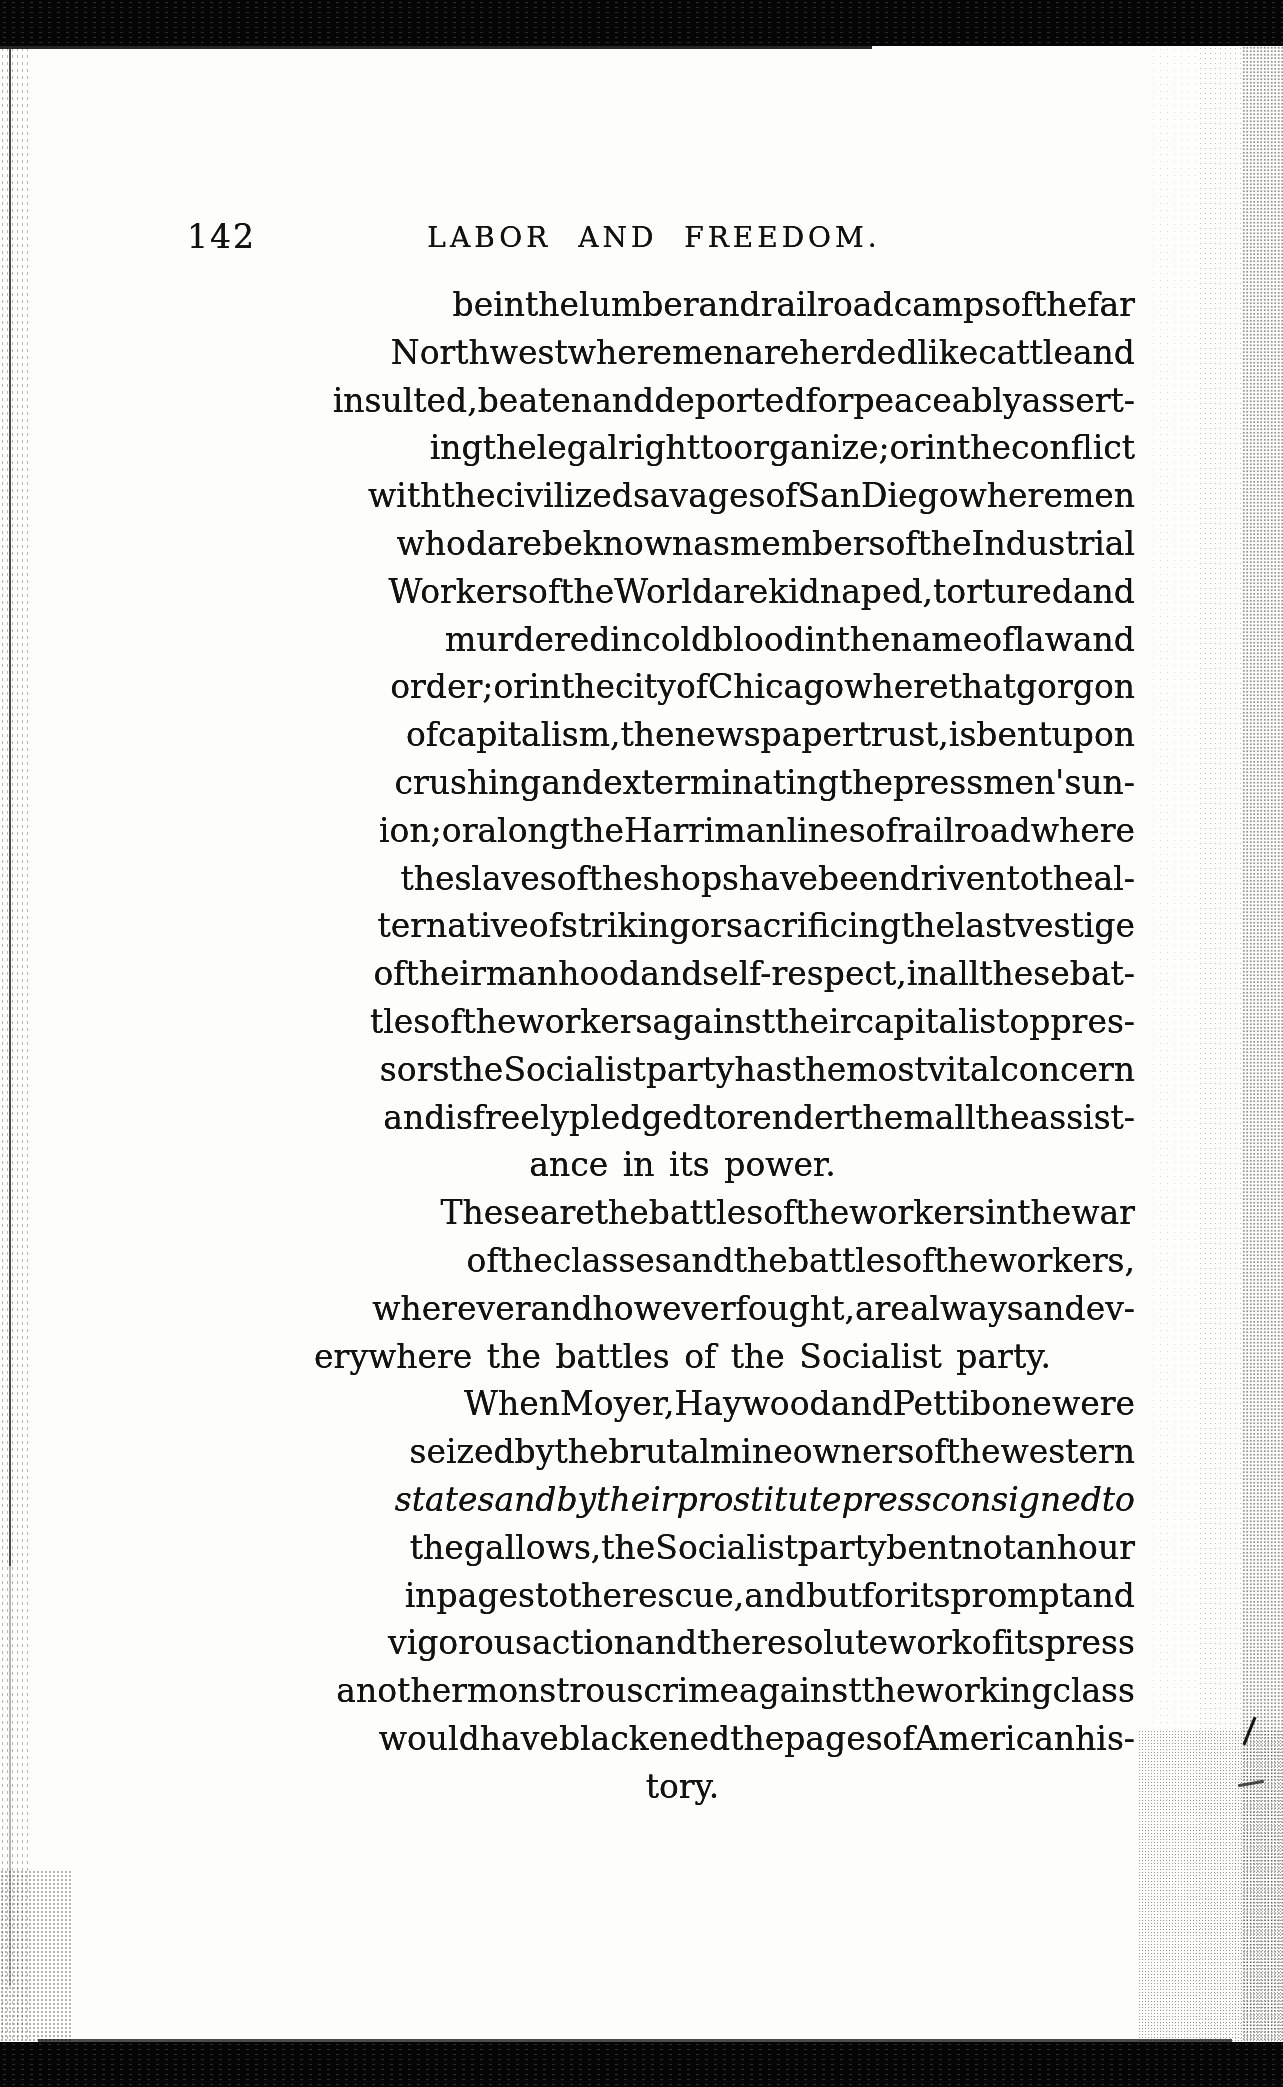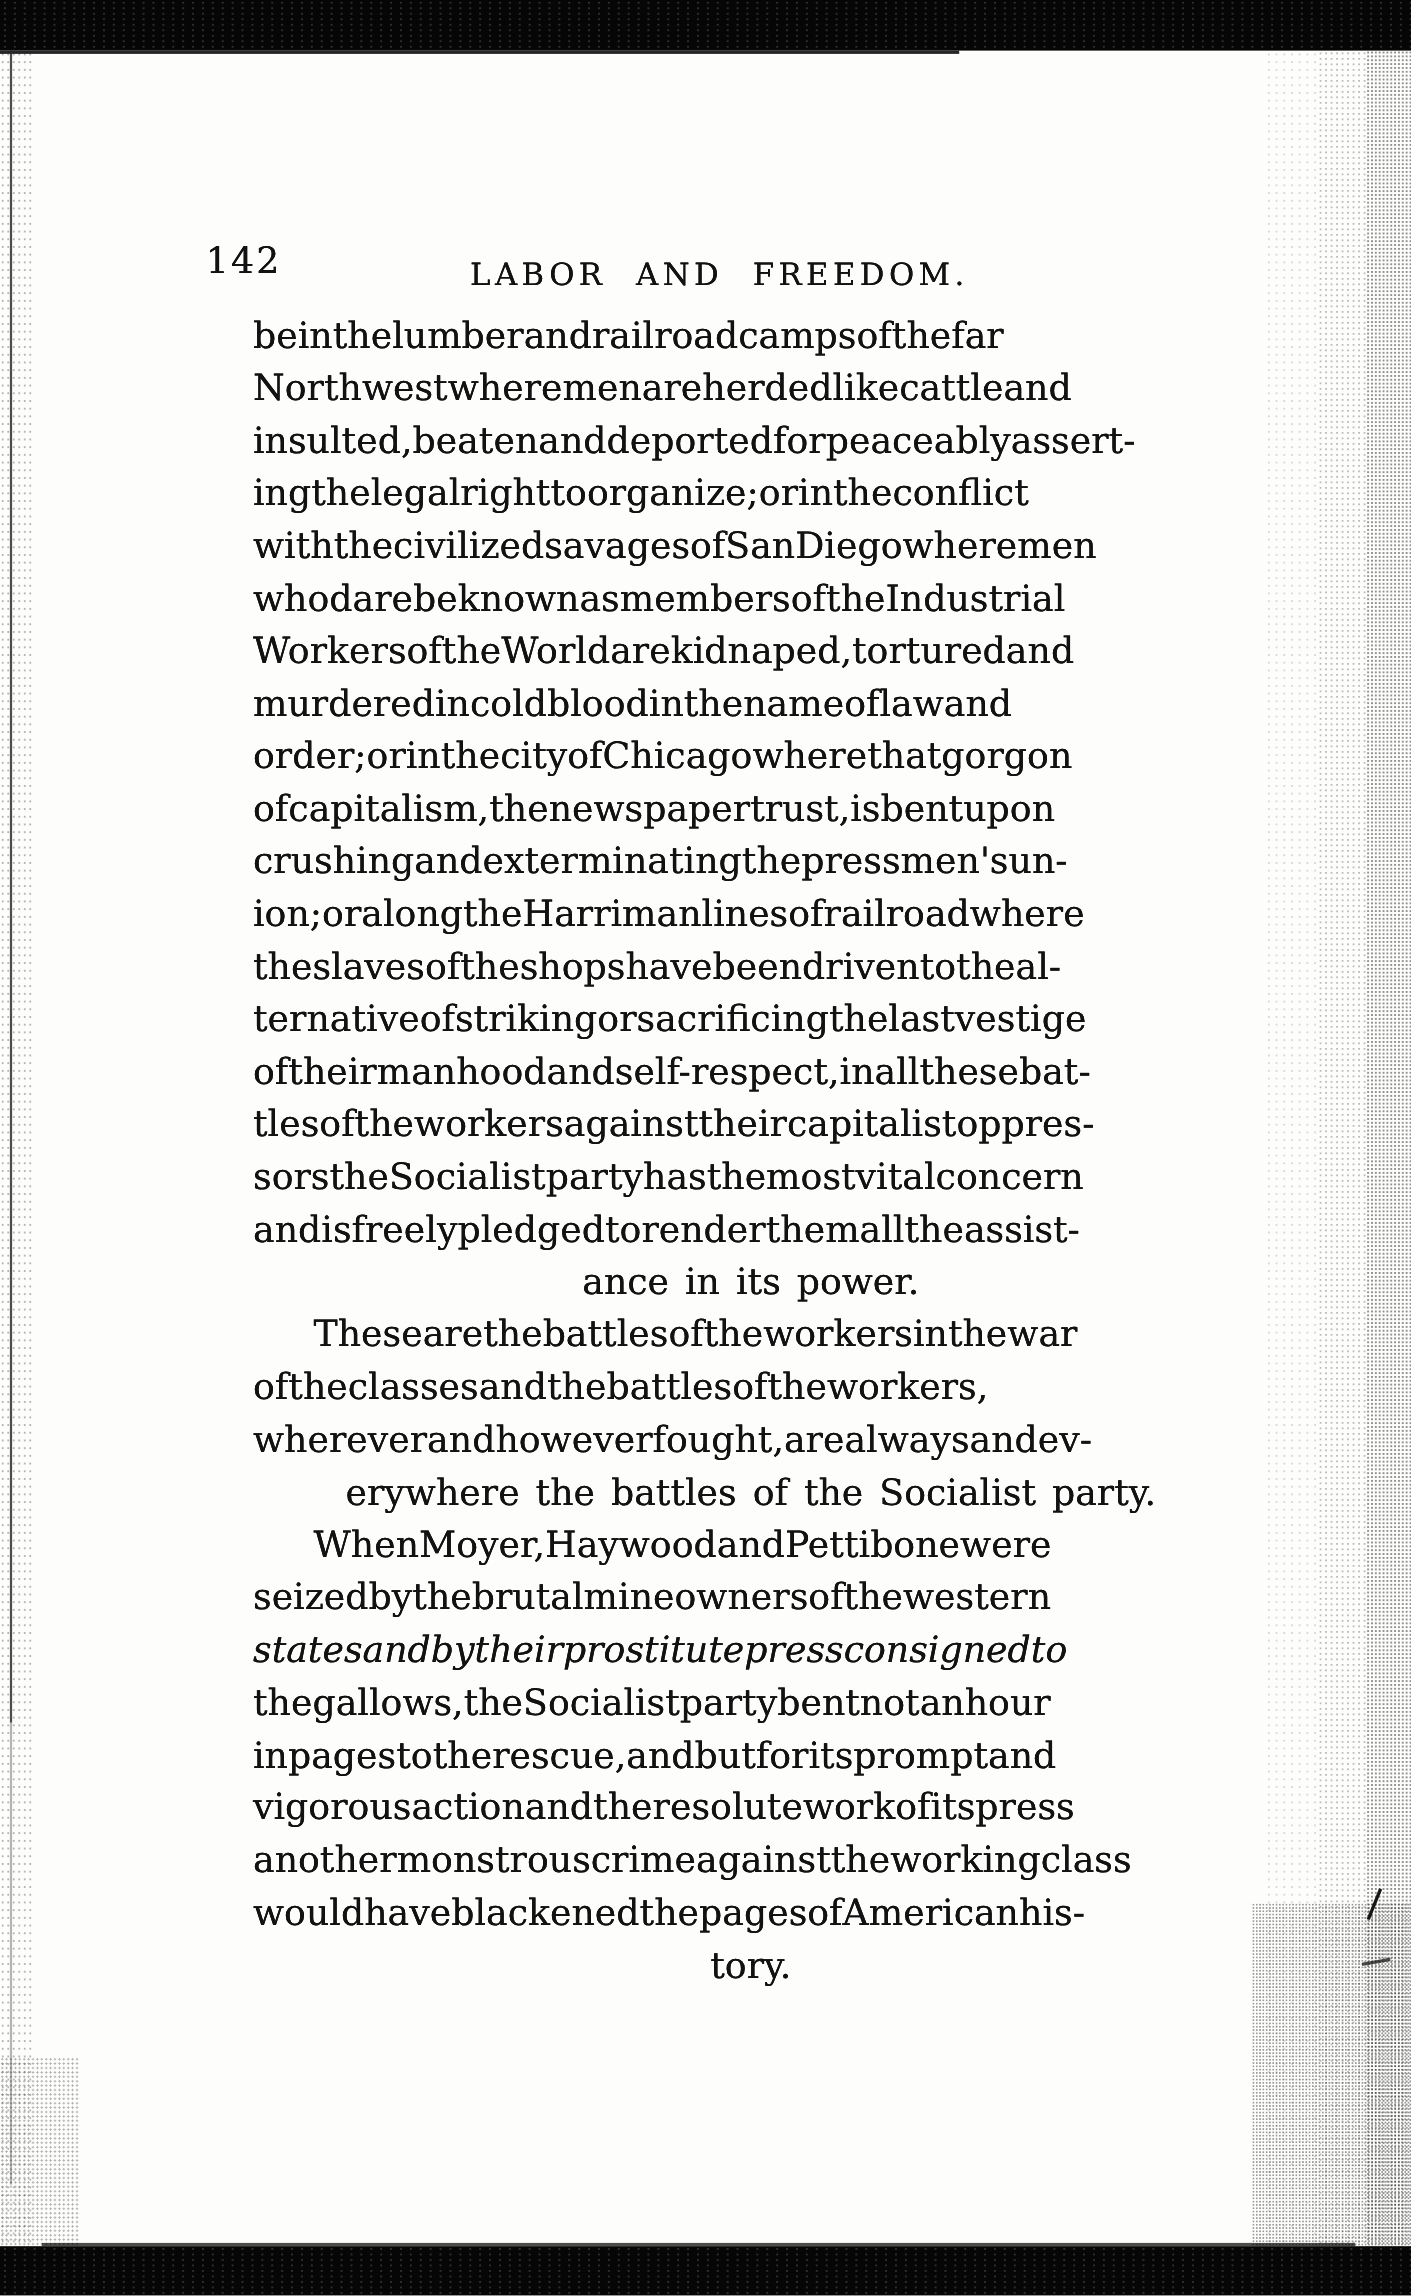--- a/index.html
+++ b/index.html
@@ -30,26 +30,26 @@
   .crease-line.lower { top:1566px; height:420px; opacity:.35; }
   .artifact { position:absolute; background:#161616; }
   .a1 { left:1248px; top:1716px; width:3px; height:30px; transform:rotate(22deg); }
   .a2 { left:1238px; top:1782px; width:26px; height:3px; transform:rotate(-10deg); opacity:.75; }
   
   .pagehead { position:absolute; top:216px; left:0; width:1134px; height:42px; }
   .pagenum  { position:absolute; left:187px; top:0; font-size:33px; line-height:42px;
               letter-spacing:2px; text-shadow:0 0 .5px #000; }
   .runtitle { position:absolute; left:180px; top:3px; width:948px; text-align:center;
               font-size:28px; line-height:38px; letter-spacing:4px; word-spacing:14px;
-              text-shadow:0 0 .5px #000;margin-top:12px; }
+              text-shadow:0 0 .5px #000; }
   
   .textcol { position:absolute; left:230px; top:281px; width:905px; font-size:33px;
              text-shadow:0 0 .5px #000; }
   .line { height:47.8px; line-height:47.8px; white-space:nowrap; }
-  .line.justify { display:flex; justify-content:flex-start; }
+  .line.justify { display:flex; justify-content:flex-end; }
   .line.indent  { padding-left:55px; }
   .line.last    { text-align:center; word-spacing:4px; }
   .line.italic  { font-style:italic; }
 </style>
 </head>
 <body>
 
 <div class="scan">
   <div class="bar top"></div>
 

